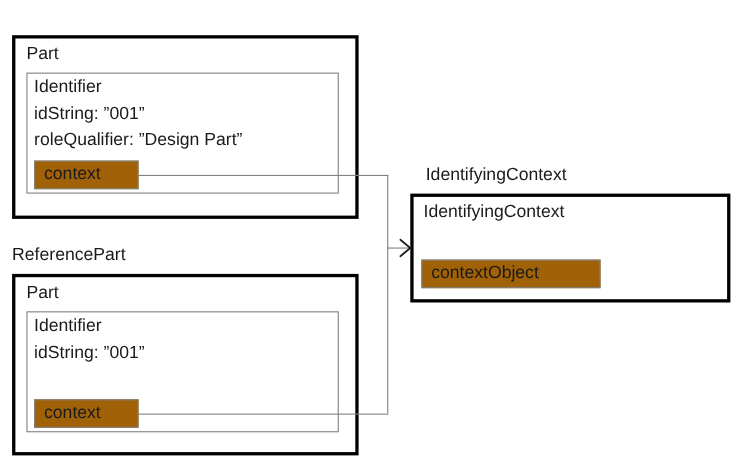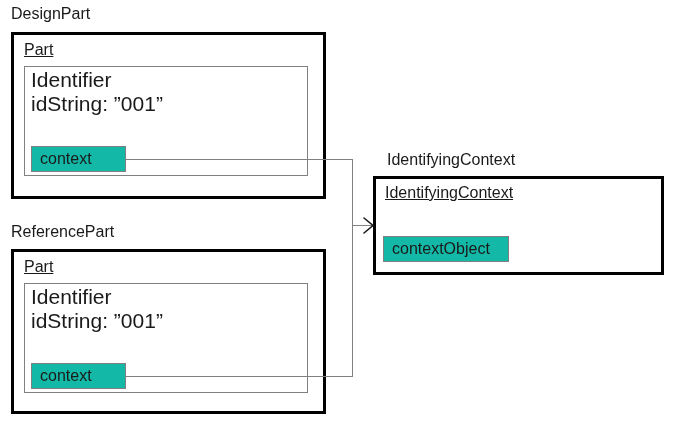--- a/index.html
+++ b/index.html
@@ -19,38 +19,38 @@
 
   
   .label {
     position: absolute;
     font-size: 16px;
     line-height: 19px;
     white-space: nowrap;
     color: #1a1a1a;
   }
   .group-title { font-size: 16px; }
-  .class-title { font-size: 16px; text-decoration: underline; }
-  .attr { font-size: 21px; }
+  .class-title { font-size: 16px; }
+  .attr { font-size: 16px; }
 
   
   .box {
     position: absolute;
     box-sizing: border-box;
     background: transparent;
   }
   .box-outer {
     border: 3px solid #000000;
   }
   .box-inner {
     border: 1px solid #808080;
   }
   .box-slot {
     border: 1px solid #808080;
-    background: #14b8a6;
+    background: #a16207;
   }
   .box-slot .slot-text {
     position: absolute;
     left: 8px;
     top: 50%;
     transform: translateY(-50%);
     font-size: 16px;
     line-height: 18px;
     white-space: nowrap;
     color: #1a1a1a;
@@ -71,30 +71,30 @@
     height: 431px;
     overflow: visible;
     pointer-events: none;
   }
 </style>
 </head>
 <body>
 
 <div id="canvas">
 
-  <div class="label group-title" style="left:11px; top:4px;">DesignPart</div>
 
   <div class="box box-outer" style="left:11px; top:32px; width:315px; height:167px;"></div>
 
   <div class="label class-title" style="left:24px; top:40px;">Part</div>
 
   <div class="box box-inner" style="left:24px; top:66px; width:284px; height:110px;"></div>
 
   <div class="label attr" style="left:31px; top:70px;">Identifier</div>
   <div class="label attr" style="left:31px; top:94px;">idString: ”001”</div>
+  <div class="label attr" style="left:31px; top:118px;">roleQualifier: ”Design Part”</div>
 
   <div class="box box-slot" style="left:31px; top:146px; width:95px; height:26px;">
     <span class="slot-text">context</span>
   </div>
 
   <div class="label group-title" style="left:11px; top:222px;text-align:right;">ReferencePart</div>
 
   <div class="box box-outer" style="left:11px; top:249px; width:315px; height:165px;"></div>
 
   <div class="label class-title" style="left:24px; top:257px;">Part</div>
@@ -107,21 +107,21 @@
   <div class="box box-slot" style="left:31px; top:363px; width:95px; height:26px;">
     <span class="slot-text">context</span>
   </div>
 
   <div class="label group-title" style="left:387px; top:150px;">IdentifyingContext</div>
 
   <div class="box box-outer" style="left:373px; top:176px; width:291px; height:99px;"></div>
 
   <div class="label class-title" style="left:385px; top:183px;">IdentifyingContext</div>
 
-  <div class="box box-slot" style="left:383px; top:236px; width:126px; height:26px;">
+  <div class="box box-slot" style="left:383px; top:236px; width:163px; height:26px;">
     <span class="slot-text">contextObject</span>
   </div>
 
   <div class="conn conn-h" style="left:126px; top:159px; width:227px;"></div>
   <div class="conn conn-v" style="left:352px; top:159px; height:67px;"></div>
 
   <div class="conn conn-h" style="left:126px; top:376px; width:227px;"></div>
   <div class="conn conn-v" style="left:352px; top:225px; height:151px;"></div>
 
   <div class="conn conn-h" style="left:352px; top:225px; width:21px;"></div>

